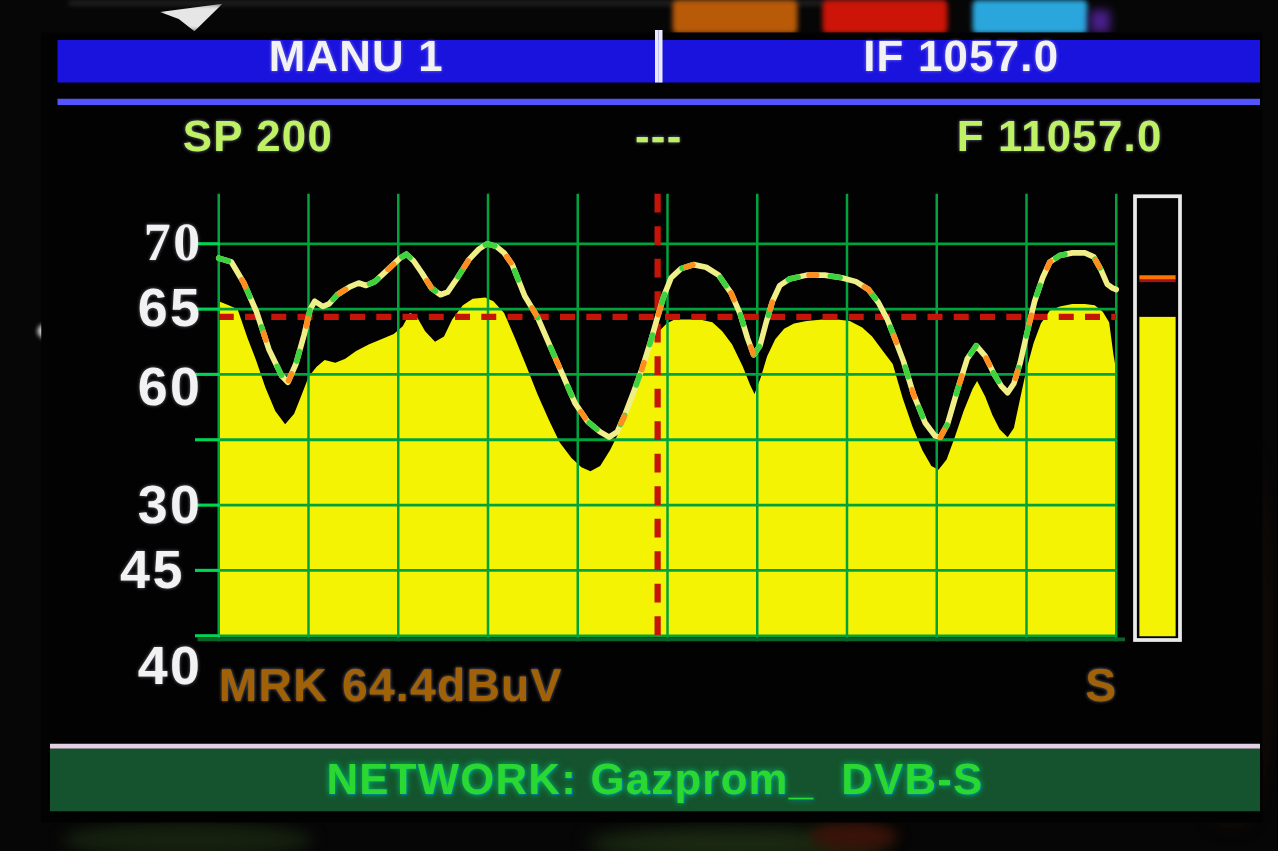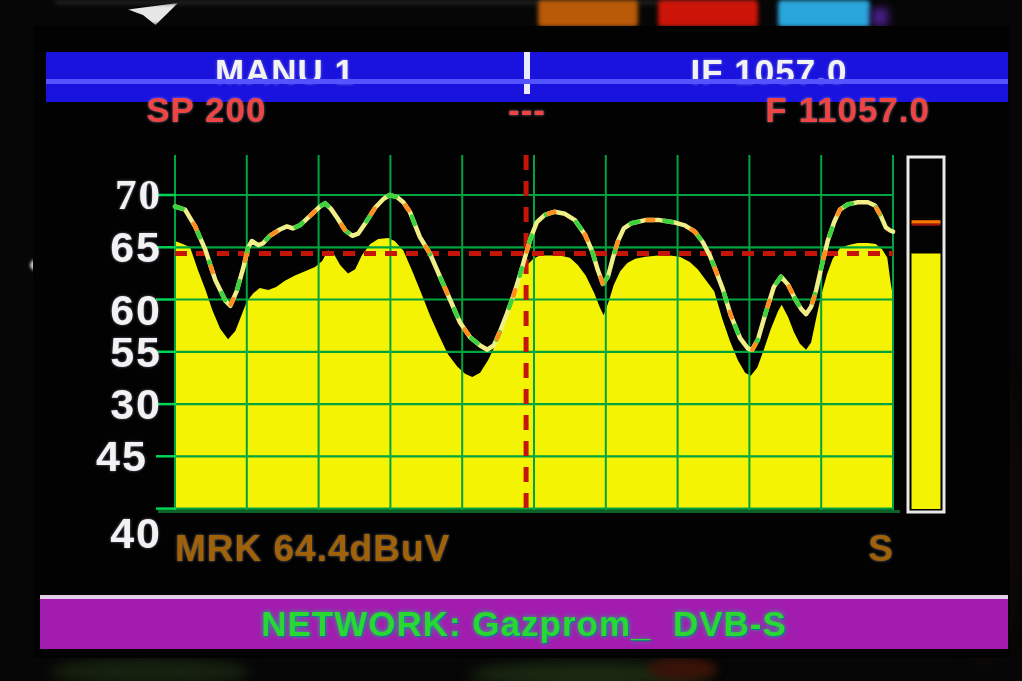--- a/index.html
+++ b/index.html
@@ -16,40 +16,40 @@
   .blob-red{left:658px;top:0;width:100px;height:27px;background:#cc1508;border-radius:4px;}
   .blob-cyan{left:778px;top:0;width:92px;height:27px;background:#2aa6dc;border-radius:4px;}
   .blob-purple{left:872px;top:8px;width:16px;height:18px;background:#4a1f8a;filter:blur(4px);}
   .left-dot{left:30px;top:258px;width:22px;height:14px;background:#d8d8d8;border-radius:50%;filter:blur(1.5px);}
   .bot-blob1{left:50px;top:658px;width:200px;height:28px;background:#16210f;border-radius:50%;filter:blur(6px);}
   .bot-blob2{left:470px;top:662px;width:240px;height:26px;background:#1b2a12;border-radius:50%;filter:blur(7px);}
   .bot-blob3{left:648px;top:658px;width:70px;height:22px;background:#3a1208;border-radius:50%;filter:blur(5px);}
   .right-smudge{left:955px;top:360px;width:60px;height:300px;background:#170c07;border-radius:40%;filter:blur(8px);opacity:.8;}
 
   
-  .topbar{position:absolute;left:46px;top:32px;width:962px;height:50px;background:#1a12dd;
-          display:flex;align-items:flex-start;margin-top:20px;}
+  .topbar{position:absolute;left:46px;top:32px;width:962px;height:34px;background:#1a12dd;
+          display:flex;align-items:flex-end;}
   .topbar-underline{position:absolute;left:46px;top:79px;width:962px;height:5px;background:#5353ff;filter:blur(.5px);}
   .cell{flex:1;text-align:center;color:#f2f2f2;font-weight:bold;font-size:35px;letter-spacing:1px;
         text-shadow:0 0 3px rgba(210,210,255,.55);}
   .vsep{width:3px;height:42px;background:#e9e9ff;}
 
   .subrow{position:absolute;left:46px;top:88px;width:962px;height:44px;display:flex;align-items:center;}
-  .subrow .cell{color:#ef4444;font-size:35px;}
+  .subrow .cell{color:#bef264;font-size:35px;}
 
   .ylab{position:absolute;width:80px;text-align:right;color:#f2f2f2;font-weight:bold;font-size:43px;
         letter-spacing:2px;line-height:40px;height:40px;text-shadow:0 0 3px rgba(220,220,255,.5);}
 
   .readout{position:absolute;color:#a16207;font-weight:bold;font-size:37px;letter-spacing:1px;
            text-shadow:0 0 3px rgba(220,220,255,.5);}
   #mrk{left:175px;top:528px;}
   #sflag{left:858px;top:528px;width:46px;text-align:center;}
 
   .footline{position:absolute;left:40px;top:595px;width:968px;height:4px;background:#e3cfe6;filter:blur(.6px);}
-  .footbar{position:absolute;left:40px;top:599px;width:968px;height:50px;background:#a21caf;
+  .footbar{position:absolute;left:40px;top:599px;width:968px;height:50px;background:#14532d;
            display:flex;align-items:center;justify-content:center;}
   .footbar .net{color:#2bd832;font-weight:bold;font-size:35px;letter-spacing:1px;white-space:pre;
            text-shadow:0 0 5px rgba(0,220,120,.8), 1px 1px 0 rgba(0,90,160,.9);}
 
   svg#chart{position:absolute;left:0;top:0;width:1022px;height:681px;pointer-events:none;}
 </style>
 </head>
 <body>
 
 <div class="stage">
@@ -117,21 +117,20 @@
 
   <div class="subrow">
     <div class="cell">SP 200</div>
     <div class="cell">---</div>
     <div class="cell">F 11057.0</div>
   </div>
 
   <div class="ylab" style="left:82px;top:175px;font-family:Liberation Serif, serif;">70</div>
   <div class="ylab" style="left:82px;top:227px;">65</div>
   <div class="ylab" style="left:82px;top:280px;margin-top:10px;">60</div>
-  <div class="ylab" style="left:82px;top:332px;">55</div>
   <div class="ylab" style="left:82px;top:384px;">30</div>
   <div class="ylab" style="left:82px;top:436px;text-align:center;">45</div>
   <div class="ylab" style="left:82px;top:489px;margin-top:24px;">40</div>
 
   <div class="readout" id="mrk">MRK 64.4dBuV</div>
   <div class="readout" id="sflag">S</div>
 
   <div class="footline"></div>
   <div class="footbar">
     <div class="net">NETWORK: Gazprom_  DVB-S</div>

